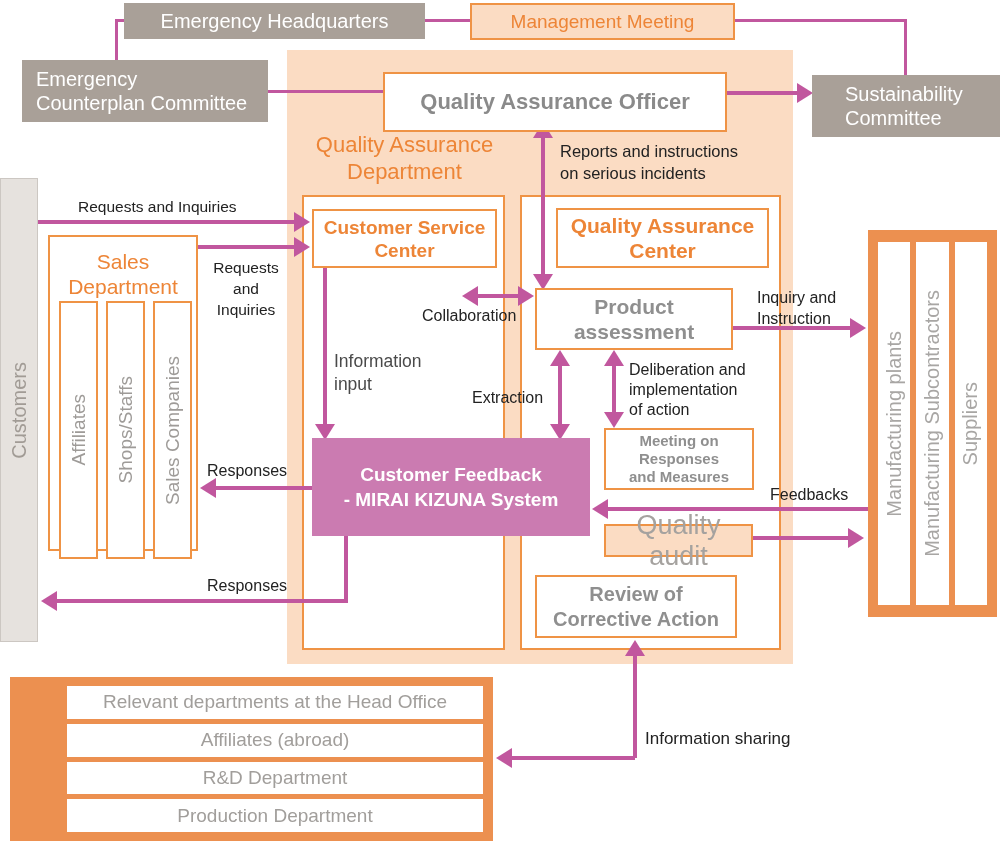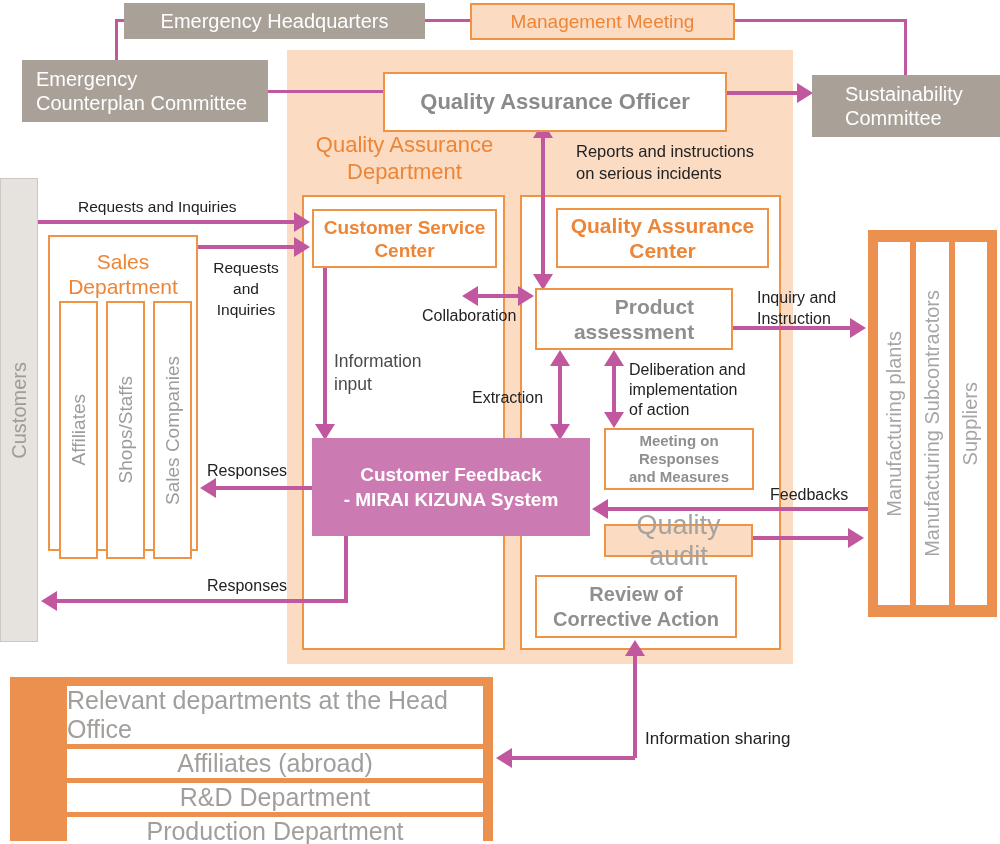--- a/index.html
+++ b/index.html
@@ -22,21 +22,21 @@
   .ah{position:absolute;width:0;height:0;}
   .ah.r{border-top:10px solid transparent;border-bottom:10px solid transparent;border-left:16px solid var(--mag);}
   .ah.l{border-top:10px solid transparent;border-bottom:10px solid transparent;border-right:16px solid var(--mag);}
   .ah.u{border-left:10px solid transparent;border-right:10px solid transparent;border-bottom:16px solid var(--mag);}
   .ah.d{border-left:10px solid transparent;border-right:10px solid transparent;border-top:16px solid var(--mag);}
   .lbl{position:absolute;color:var(--black);font-size:16px;line-height:21px;}
   .vtext{writing-mode:vertical-rl;transform:rotate(180deg);}
   .vcol{background:#fff;display:flex;align-items:center;justify-content:center;
         color:#9e9b98;font-size:19px;}
   .orow{background:#fff;display:flex;align-items:center;justify-content:center;
-        color:#a19e9b;font-size:25px;margin-left:47px;}
+        color:#a19e9b;font-size:19px;margin-left:47px;}
 </style>
 </head>
 <body>
 
 <div id="stage">
 
   <div class="abs" style="left:287px;top:50px;width:506px;height:614px;background:var(--peach);"></div>
 
   <div class="abs wbox" style="left:302px;top:195px;width:203px;height:455px;"></div>
   <div class="abs wbox" style="left:520px;top:195px;width:261px;height:455px;"></div>
@@ -143,21 +143,21 @@
   <div class="abs wbox ctr" style="left:312px;top:209px;width:185px;height:59px;">
     <span class="orange pre" style="font-weight:bold;font-size:19px;line-height:23px;">Customer Service
 Center</span>
   </div>
 
   <div class="abs wbox ctr" style="left:556px;top:208px;width:213px;height:60px;">
     <span class="orange pre" style="font-weight:bold;font-size:21px;line-height:25px;">Quality Assurance
 Center</span>
   </div>
 
-  <div class="abs wbox ctr" style="left:535px;top:288px;width:198px;height:62px;text-align:right;">
+  <div class="abs wbox ctr" style="left:535px;top:288px;width:198px;height:62px;">
     <span class="gbold pre" style="font-size:21px;line-height:25px;">Product
 assessment</span>
   </div>
 
   <div class="abs wbox ctr" style="left:604px;top:428px;width:150px;height:62px;">
     <span class="gbold pre" style="font-size:15px;line-height:18px;">Meeting on
 Responses
 and Measures</span>
   </div>
 
@@ -199,21 +199,21 @@
     </div>
     <div class="orow" style="flex:1;">
       <span>Production Department</span>
     </div>
   </div>
 
   <div class="lbl" style="left:78px;top:196px;font-size:15.5px;">Requests and Inquiries</div>
   <div class="lbl pre" style="left:203px;top:257px;width:86px;text-align:center;font-size:15.5px;">Requests
 and
 Inquiries</div>
-  <div class="lbl pre" style="left:576px;top:140px;font-size:16.5px;line-height:22px;">Reports and instructions
+  <div class="lbl pre" style="left:560px;top:140px;font-size:16.5px;line-height:22px;">Reports and instructions
 on serious incidents</div>
   <div class="lbl" style="left:422px;top:305px;">Collaboration</div>
   <div class="lbl pre" style="left:334px;top:350px;font-size:17.5px;line-height:23px;color:#4a4a4a;">Information
 input</div>
   <div class="lbl" style="left:472px;top:387px;">Extraction</div>
   <div class="lbl pre" style="left:629px;top:360px;line-height:20px;">Deliberation and
 implementation
 of action</div>
   <div class="lbl pre" style="left:757px;top:287px;">Inquiry and
 Instruction</div>

